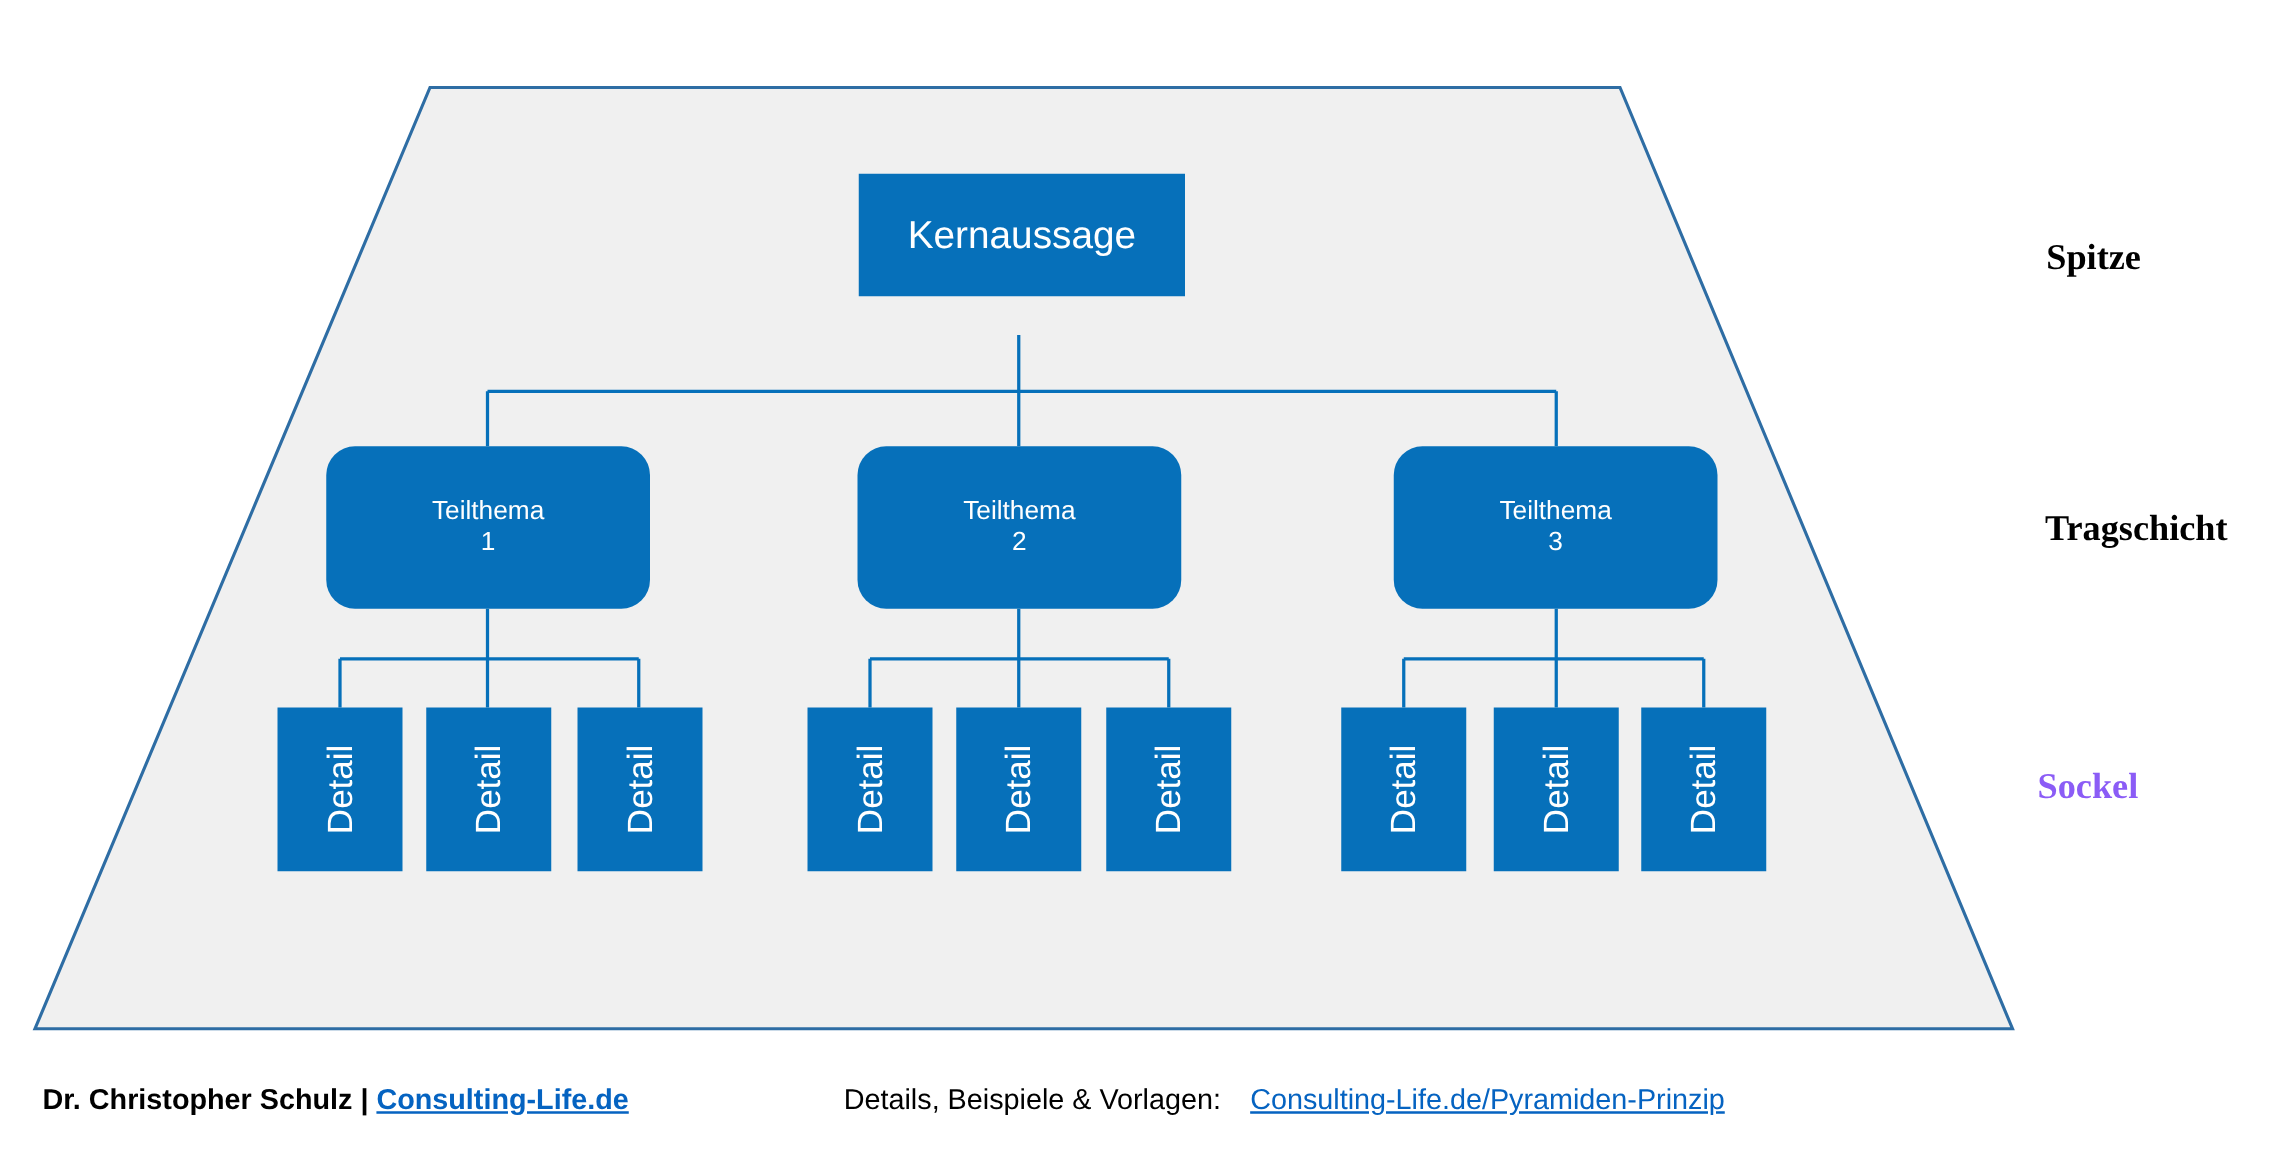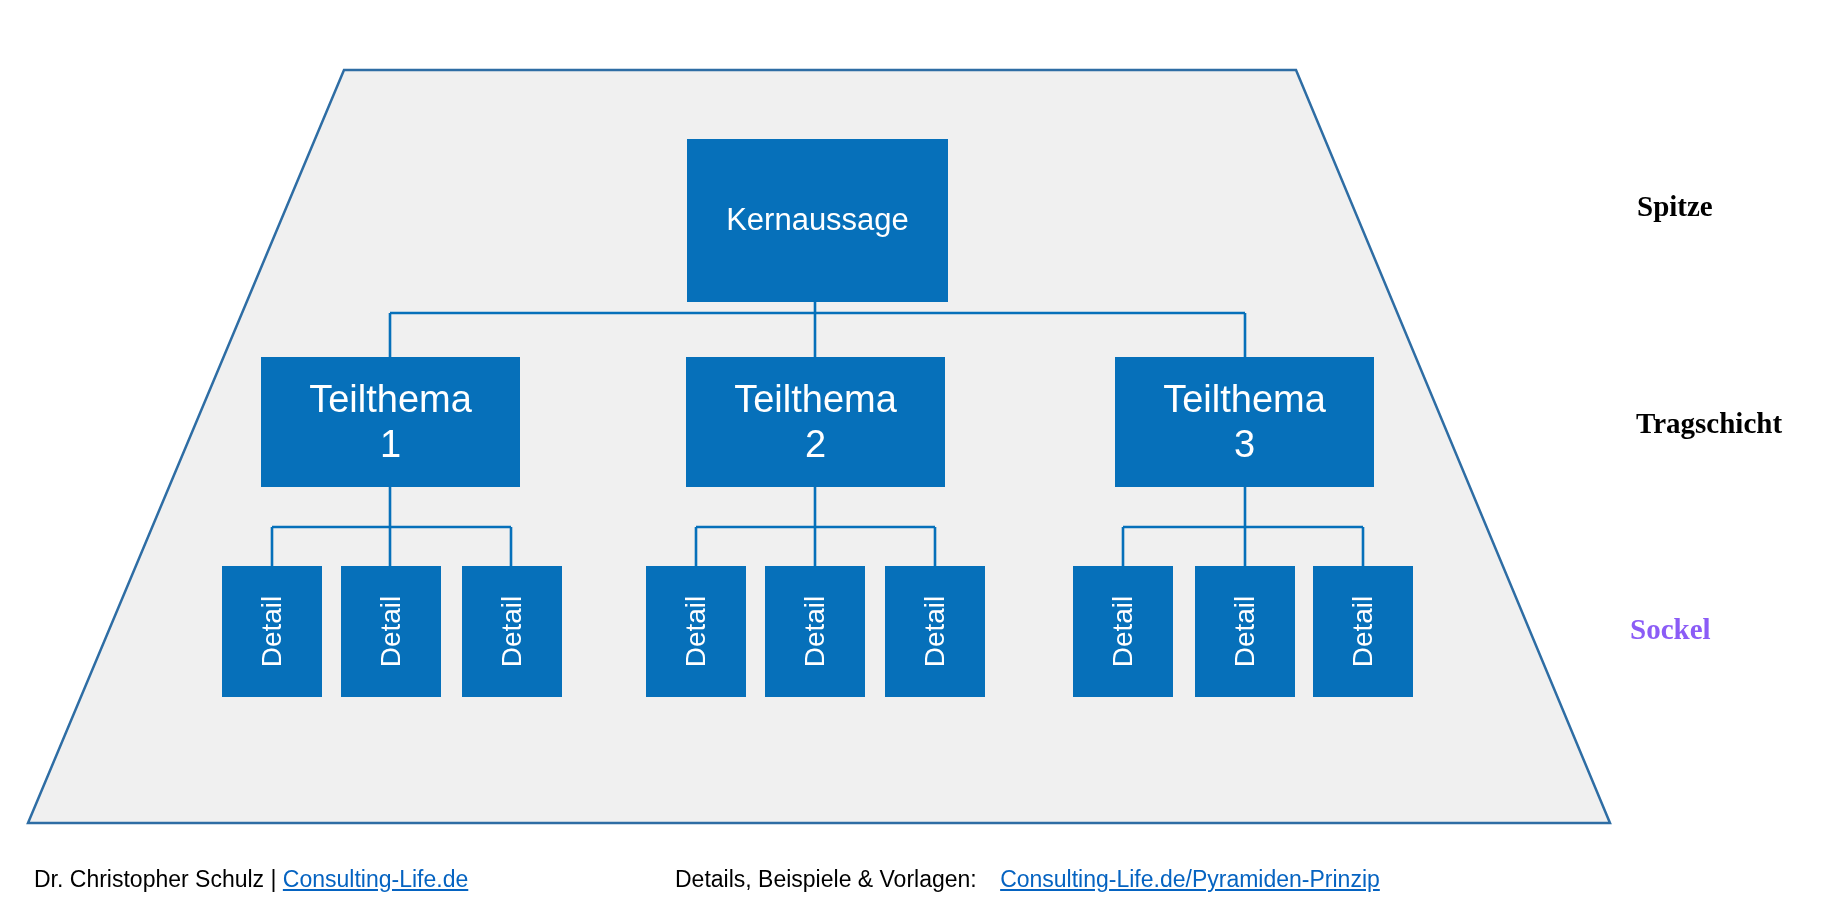--- a/index.html
+++ b/index.html
@@ -50,22 +50,23 @@
     font-family: "Liberation Sans", sans-serif;
     font-weight: 400;
     text-align: center;
     line-height: 1.18;
     user-select: none;
   }
   .node-core {
     font-size: 31px;
   }
   .node-branch {
-    font-size: 38px;
+    font-size: 21px;
     white-space: pre-line;
+    border-radius: 23px;
   }
   .node-leaf {
     font-size: 28px;
   }
   .node-leaf > span {
     display: block;
     transform: rotate(-90deg);
     white-space: nowrap;
   }
   .side-label {
@@ -117,21 +118,21 @@
     <path class="connector" d="M 815,527 L 815,566" stroke="#0670ba"></path>
     <path class="connector" d="M 935,527 L 935,566" stroke="#0670ba"></path>
 
     <path class="connector" d="M 1245,487 L 1245,527" stroke="#0670ba"></path>
     <path class="connector" d="M 1123,527 L 1363,527" stroke="#0670ba"></path>
     <path class="connector" d="M 1123,527 L 1123,566" stroke="#0670ba"></path>
     <path class="connector" d="M 1245,527 L 1245,566" stroke="#0670ba"></path>
     <path class="connector" d="M 1363,527 L 1363,566" stroke="#0670ba"></path>
   </svg>
 
-  <div class="node-box node-core" style="left: 687px; top: 139px; width: 261px; height: 163px; background: rgb(6, 112, 186); color: rgb(255, 255, 255);">Kernaussage</div>
+  <div class="node-box node-core" style="left: 687px; top: 139px; width: 261px; height: 98px; background: rgb(6, 112, 186); color: rgb(255, 255, 255);">Kernaussage</div>
 
   <div class="node-box node-branch" style="left: 261px; top: 357px; width: 259px; height: 130px; background: rgb(6, 112, 186); color: rgb(255, 255, 255);">Teilthema
 1</div>
   <div class="node-box node-branch" style="left: 686px; top: 357px; width: 259px; height: 130px; background: rgb(6, 112, 186); color: rgb(255, 255, 255);">Teilthema
 2</div>
   <div class="node-box node-branch" style="left: 1115px; top: 357px; width: 259px; height: 130px; background: rgb(6, 112, 186); color: rgb(255, 255, 255);">Teilthema
 3</div>
 
   <div class="node-box node-leaf" style="left: 222px; top: 566px; width: 100px; height: 131px; background: rgb(6, 112, 186); color: rgb(255, 255, 255);">
     <span>Detail</span>
@@ -160,20 +161,20 @@
     <span>Detail</span>
   </div>
   <div class="node-box node-leaf" style="left: 1313px; top: 566px; width: 100px; height: 131px; background: rgb(6, 112, 186); color: rgb(255, 255, 255);">
     <span>Detail</span>
   </div>
 
   <div class="side-label" style="left: 1637px; top: 190px; color: rgb(0, 0, 0);">Spitze</div>
   <div class="side-label" style="left: 1636px; top: 407px; color: rgb(0, 0, 0);">Tragschicht</div>
   <div class="side-label" style="left: 1630px; top: 613px; color: #8b5cf6;">Sockel</div>
 
-  <div class="footer-text" style="left:34px; top:866px;">
+  <div class="footer-text" style="left:34px; top:866px;font-weight:bold;">
     <span>Dr. Christopher Schulz | </span><span class="footer-link" style="color: rgb(5, 99, 193);">Consulting-Life.de</span>
   </div>
   <div class="footer-text" style="left:675px; top:866px;">
     <span>Details, Beispiele &amp; Vorlagen: </span><span class="footer-link" style="color: rgb(5, 99, 193); margin-left: 17px;">Consulting-Life.de/Pyramiden-Prinzip</span>
   </div>
 
 </div>
 
 </body></html>

